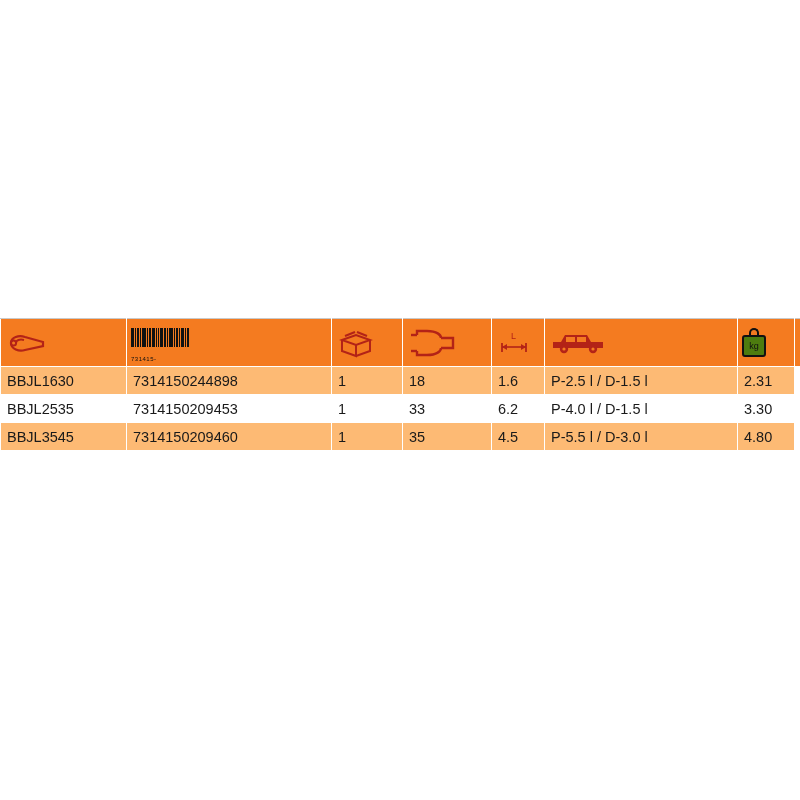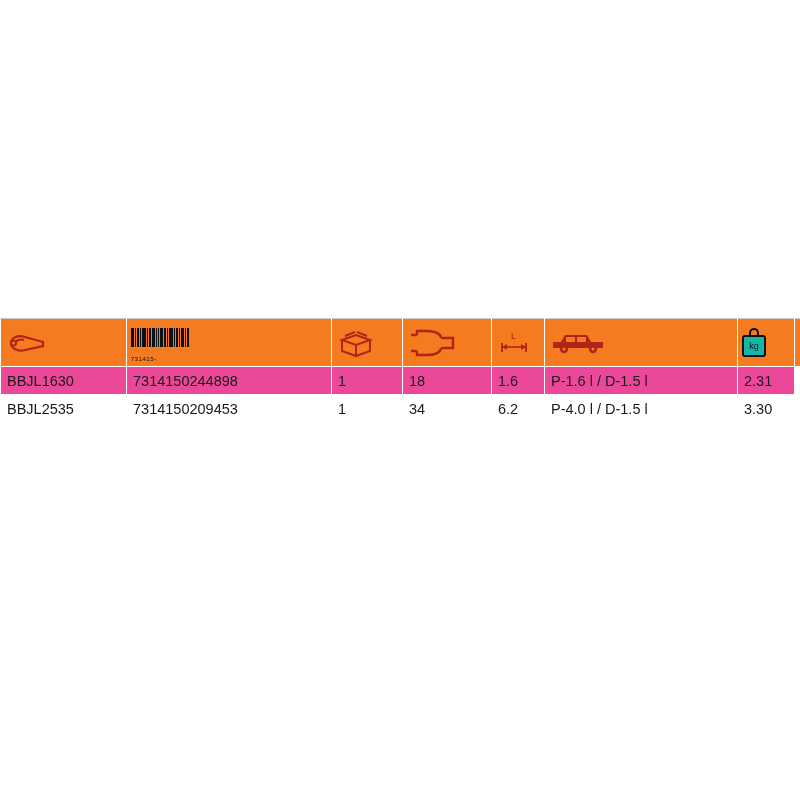--- a/index.html
+++ b/index.html
@@ -55,21 +55,21 @@
     height: 27px;
     font-size: 14.5px;
     color: #1a1a1a;
     padding: 0 0 0 6px;
     border-right: 1px solid #ffffff;
     border-bottom: 1px solid #ffffff;
     white-space: nowrap;
     overflow: hidden;
     vertical-align: middle;
   }
-  tr.body.shade td { background: #ec4899; }
+  tr.body.shade td { background: #fdba74; }
   tr.body.plain td { background: #ffffff; }
   tr.body.plain td { border-bottom: 1px solid #ffffff; }
 
   tr.body td:first-child { border-left: 1px solid #ffffff; }
 
   
   td.sliver { background: #ffffff !important; border-right: none !important; }
   tr.head td.sliver { background: #f47b20 !important; }
 
   
@@ -121,21 +121,21 @@
     height: 32px;
     position: relative;
   }
   .kg .body {
     position: absolute;
     left: 0; top: 8px;
     width: 24px; height: 22px;
     border: 2px solid #111;
     border-radius: 3px;
     box-sizing: border-box;
-    background: #14b8a6;
+    background: #4d7c0f;
     display: flex;
     align-items: center;
     justify-content: center;
     font-size: 9px;
     font-weight: normal;
     color: #111;
   }
   .kg .handle {
     position: absolute;
     left: 7px; top: 1px;
@@ -276,31 +276,41 @@
 
       <td class="sliver"></td>
     </tr>
 
     <tr class="body shade">
       <td>BBJL1630</td>
       <td>7314150244898</td>
       <td>1</td>
       <td>18</td>
       <td>1.6</td>
-      <td>P-1.6 l / D-1.5 l</td>
+      <td>P-2.5 l / D-1.5 l</td>
       <td>2.31</td>
       <td class="sliver"></td>
     </tr>
 
     <tr class="body plain">
       <td>BBJL2535</td>
       <td>7314150209453</td>
       <td>1</td>
-      <td>34</td>
+      <td>33</td>
       <td>6.2</td>
       <td>P-4.0 l / D-1.5 l</td>
       <td>3.30</td>
       <td class="sliver"></td>
     </tr>
 
+    <tr class="body shade">
+      <td>BBJL3545</td>
+      <td>7314150209460</td>
+      <td>1</td>
+      <td>35</td>
+      <td>4.5</td>
+      <td>P-5.5 l / D-3.0 l</td>
+      <td>4.80</td>
+      <td class="sliver"></td>
+    </tr>
   </tbody>
     </table>
 </div>
 
 </body></html>

